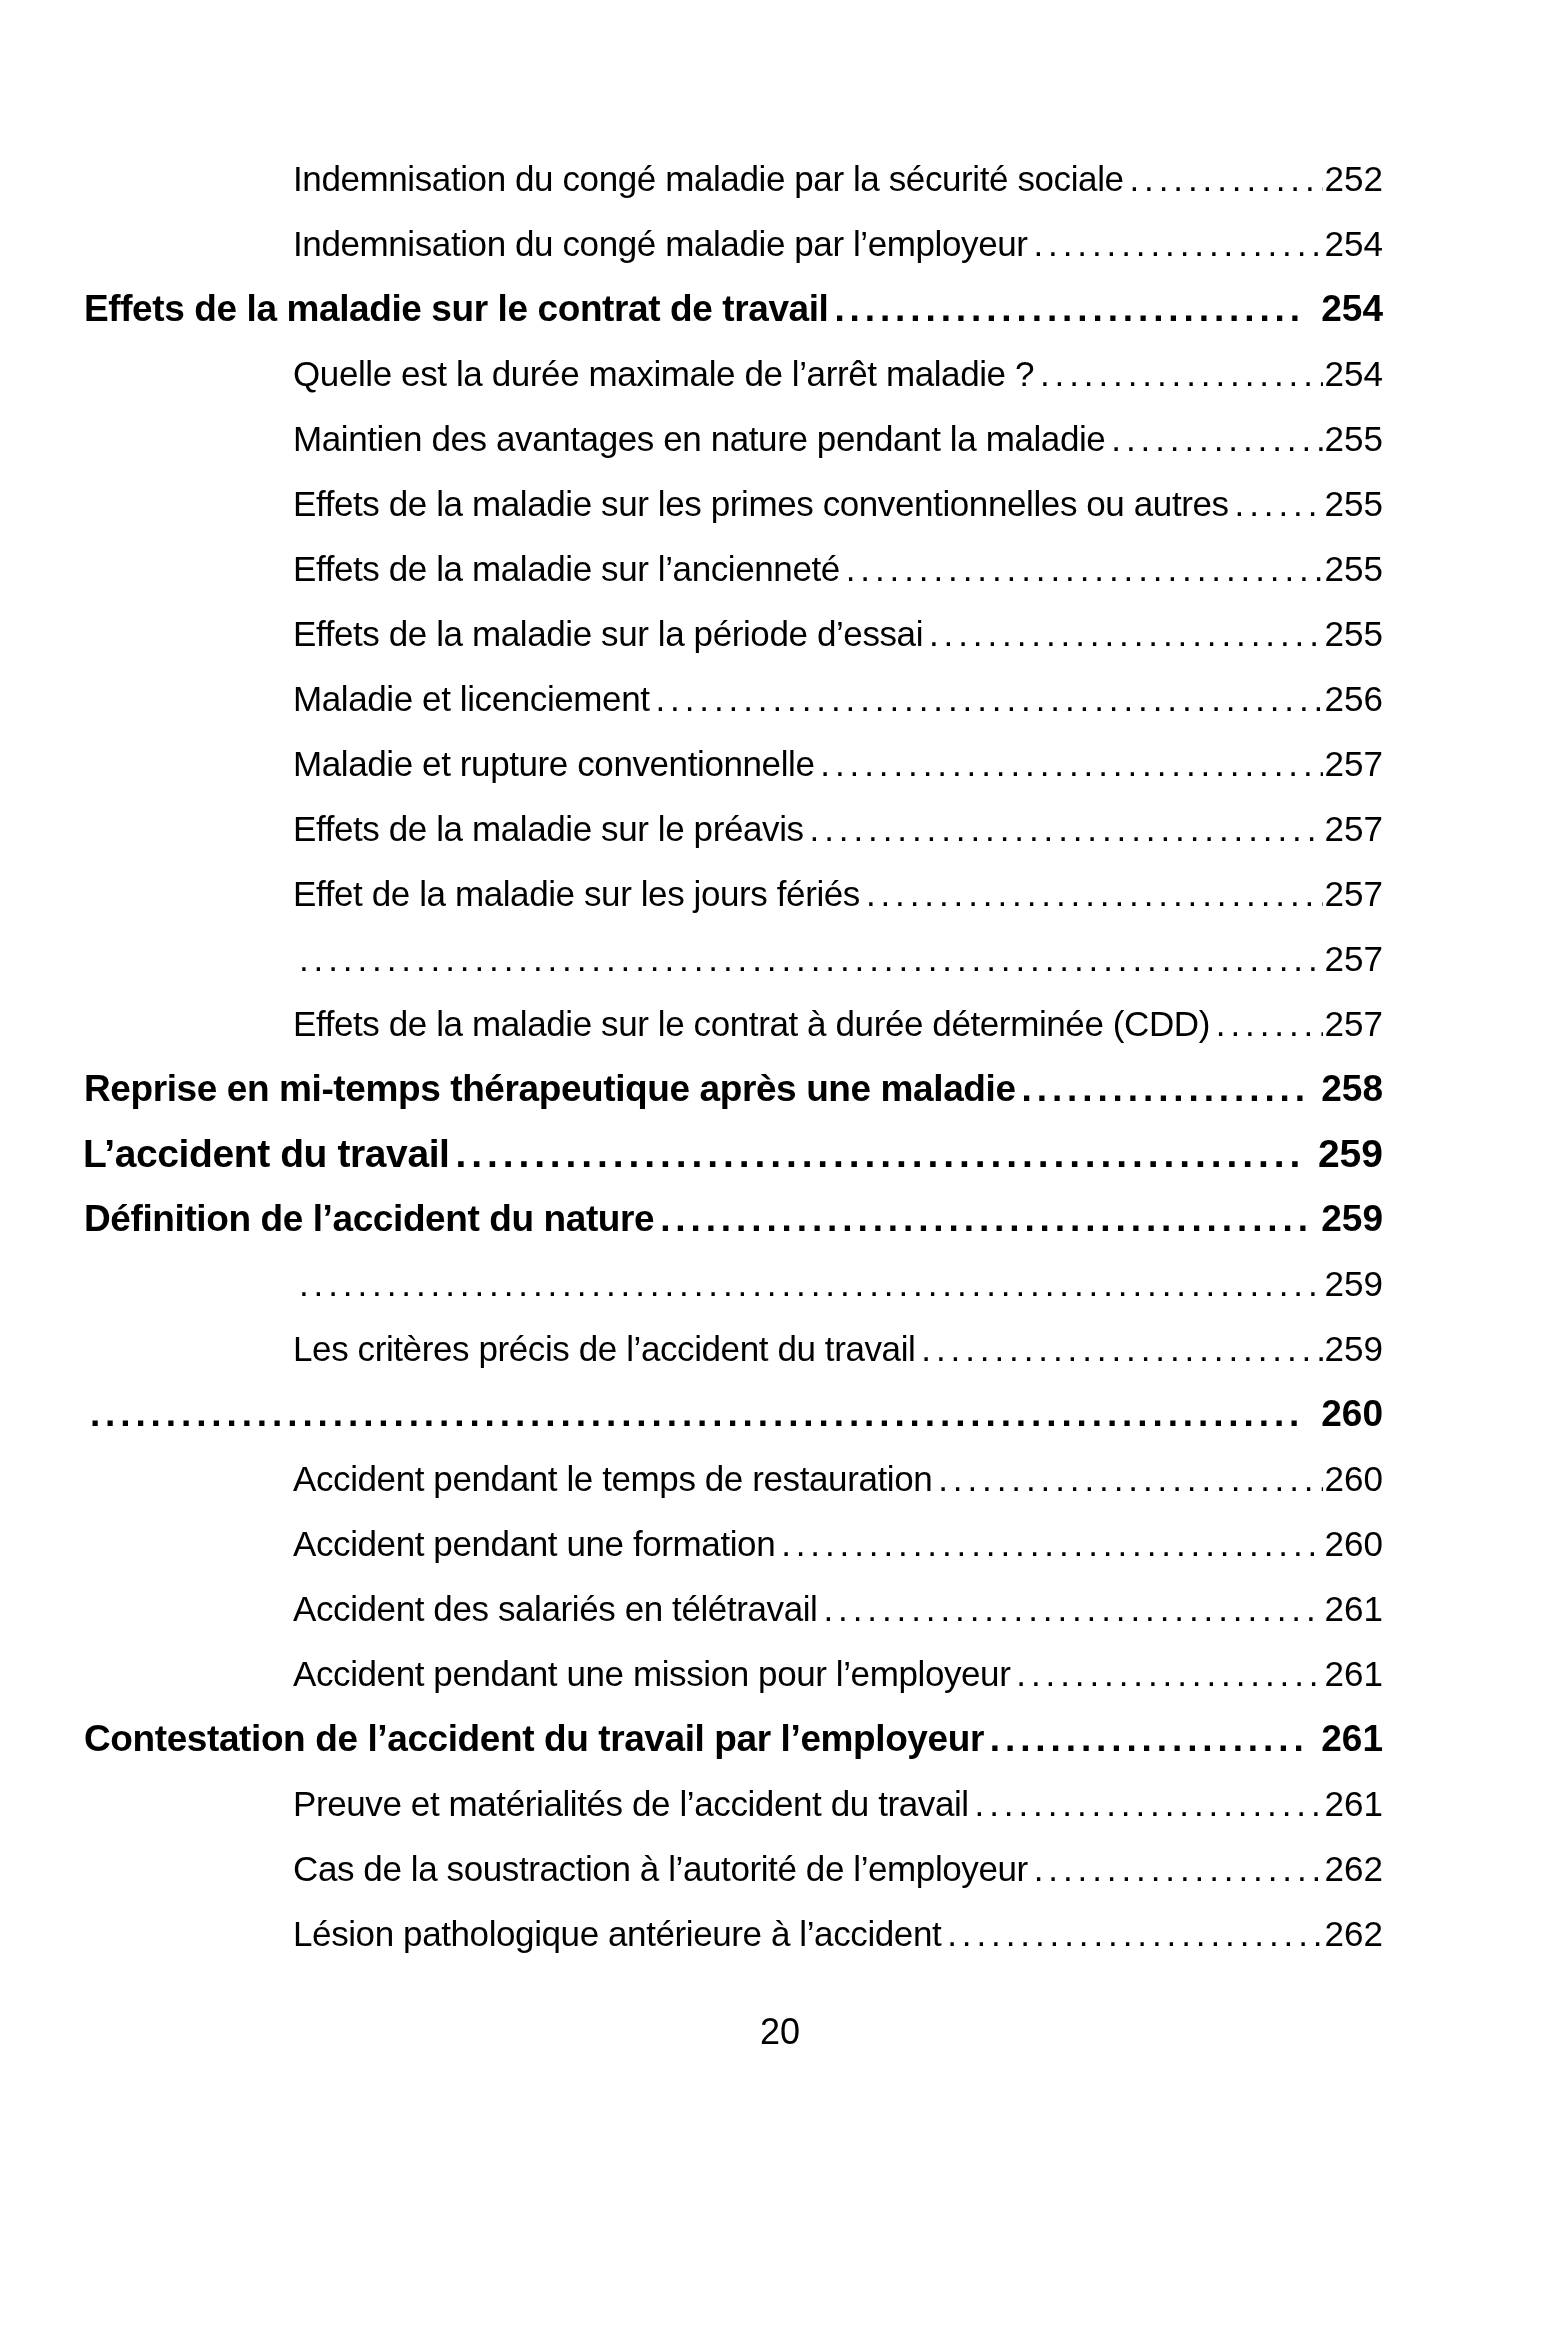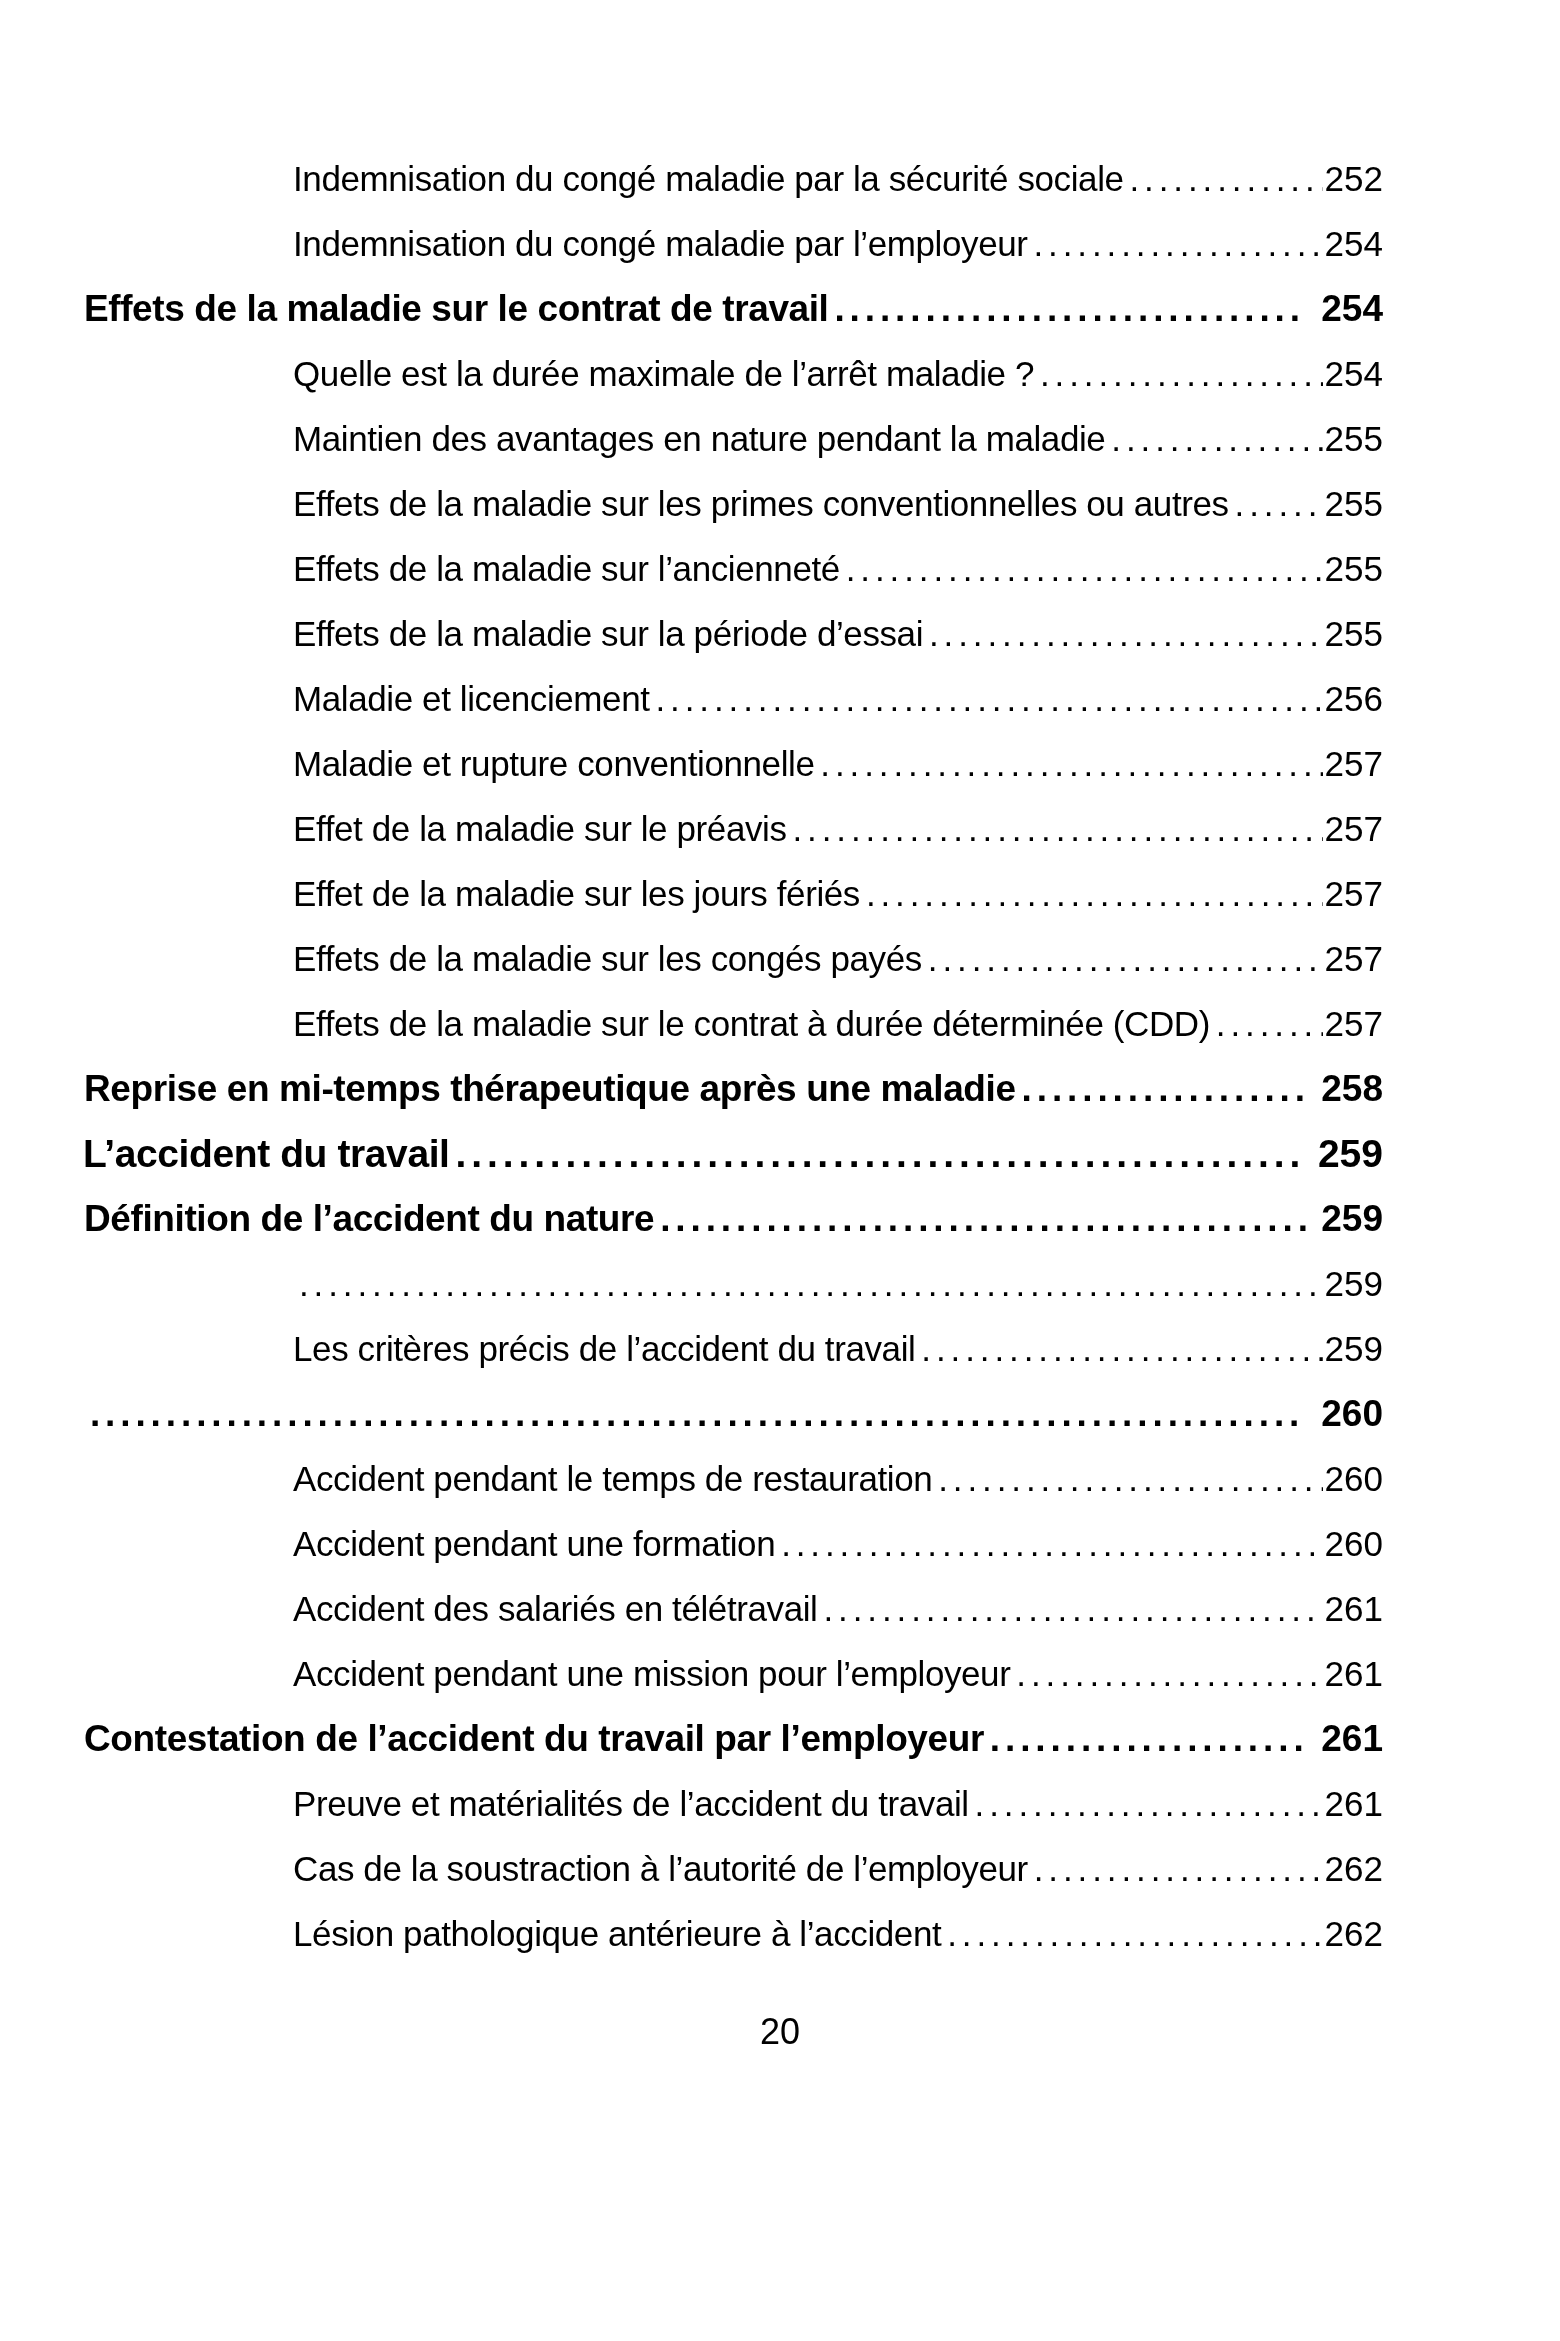--- a/index.html
+++ b/index.html
@@ -114,31 +114,30 @@
       <span class="toc-label">Maladie et licenciement</span>
       <span class="toc-leader"></span>
       <span class="toc-page-num">256</span>
     </div>
       <div class="toc-row l2">
       <span class="toc-label">Maladie et rupture conventionnelle</span>
       <span class="toc-leader"></span>
       <span class="toc-page-num">257</span>
     </div>
       <div class="toc-row l2">
-      <span class="toc-label">Effet de la maladie sur le préavis</span>
+      <span class="toc-label">Effets de la maladie sur le préavis</span>
       <span class="toc-leader"></span>
       <span class="toc-page-num">257</span>
     </div>
       <div class="toc-row l2">
       <span class="toc-label">Effet de la maladie sur les jours fériés</span>
       <span class="toc-leader"></span>
       <span class="toc-page-num">257</span>
     </div>
       <div class="toc-row l2">
-      <span class="toc-label">Effets de la maladie sur les congés payés</span>
       <span class="toc-leader"></span>
       <span class="toc-page-num">257</span>
     </div>
       <div class="toc-row l2">
       <span class="toc-label">Effets de la maladie sur le contrat à durée déterminée (CDD)</span>
       <span class="toc-leader"></span>
       <span class="toc-page-num">257</span>
     </div>
       <div class="toc-row l1">
       <span class="toc-label">Reprise en mi-temps thérapeutique après une maladie</span>

